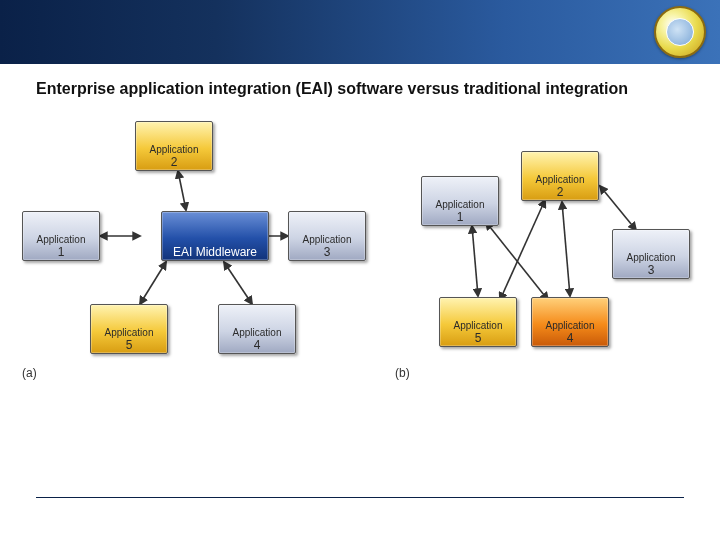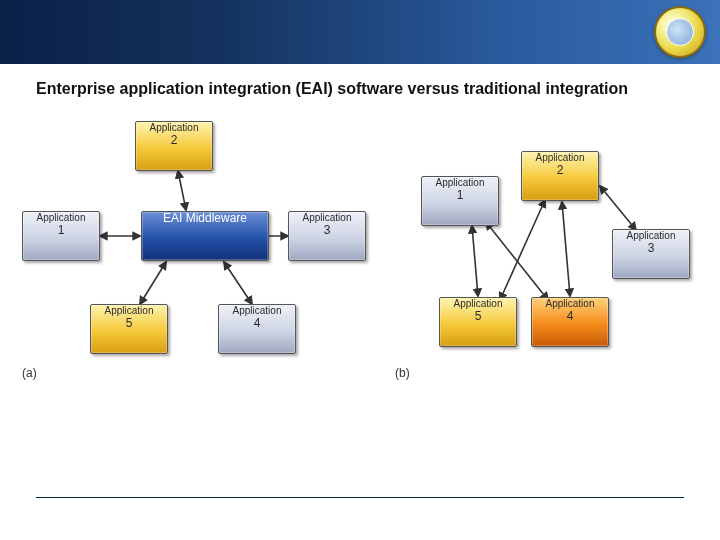--- a/index.html
+++ b/index.html
@@ -24,29 +24,29 @@
   }
   .title {
     padding: 14px 16px 0 36px;
     font-size: 16px; font-weight: bold; color: #111;
     line-height: 1.35;
   }
   .stage { position: relative; width: 100%; height: 310px; margin-top: 6px; }
   .box {
     position: absolute; width: 78px; height: 50px;
     border: 1px solid #555; border-radius: 2px;
-    display: flex; flex-direction: column; align-items: center; justify-content: flex-start;
+    display: flex; flex-direction: column; align-items: center; justify-content: flex-end;
     font-size: 10px; line-height: 1.1; text-align: center;
     box-shadow: 2px 2px 3px rgba(0,0,0,.35), inset 0 0 0 1px rgba(255,255,255,.25);
   }
   .box .l1 { font-size: 10px; }
   .box .l2 { font-size: 12px; margin-top: 1px; }
   .yellow { background: linear-gradient(180deg,#fff3b0,#f5c93a 55%,#d89d12); color:#2b2b2b; }
   .grey   { background: linear-gradient(180deg,#eef1f8,#cdd4e4 55%,#a0a9c2); color:#2b2b2b; }
-  .blue   { background: linear-gradient(180deg,#6a8fd6,#2350a9 55%,#12337a); color:#fff; width:128px; height:50px; }
+  .blue   { background: linear-gradient(180deg,#6a8fd6,#2350a9 55%,#12337a); color:#fff; width:108px; height:50px;margin-left:20px; }
   .orange { background: linear-gradient(180deg,#ffd07a,#f58b1a 55%,#c95a08); color:#2b2b2b; }
   .lbl { position: absolute; font-size: 12px; color:#333; }
   svg.arrows { position:absolute; left:0; top:0; width:720px; height:310px; pointer-events:none; }
   .hr { position:absolute; left:36px; right:36px; bottom:42px; height:0; border-top:1px solid #0a2148; }
 </style>
 </head>
 <body>
 
 <div class="header">
   <div class="logo">

